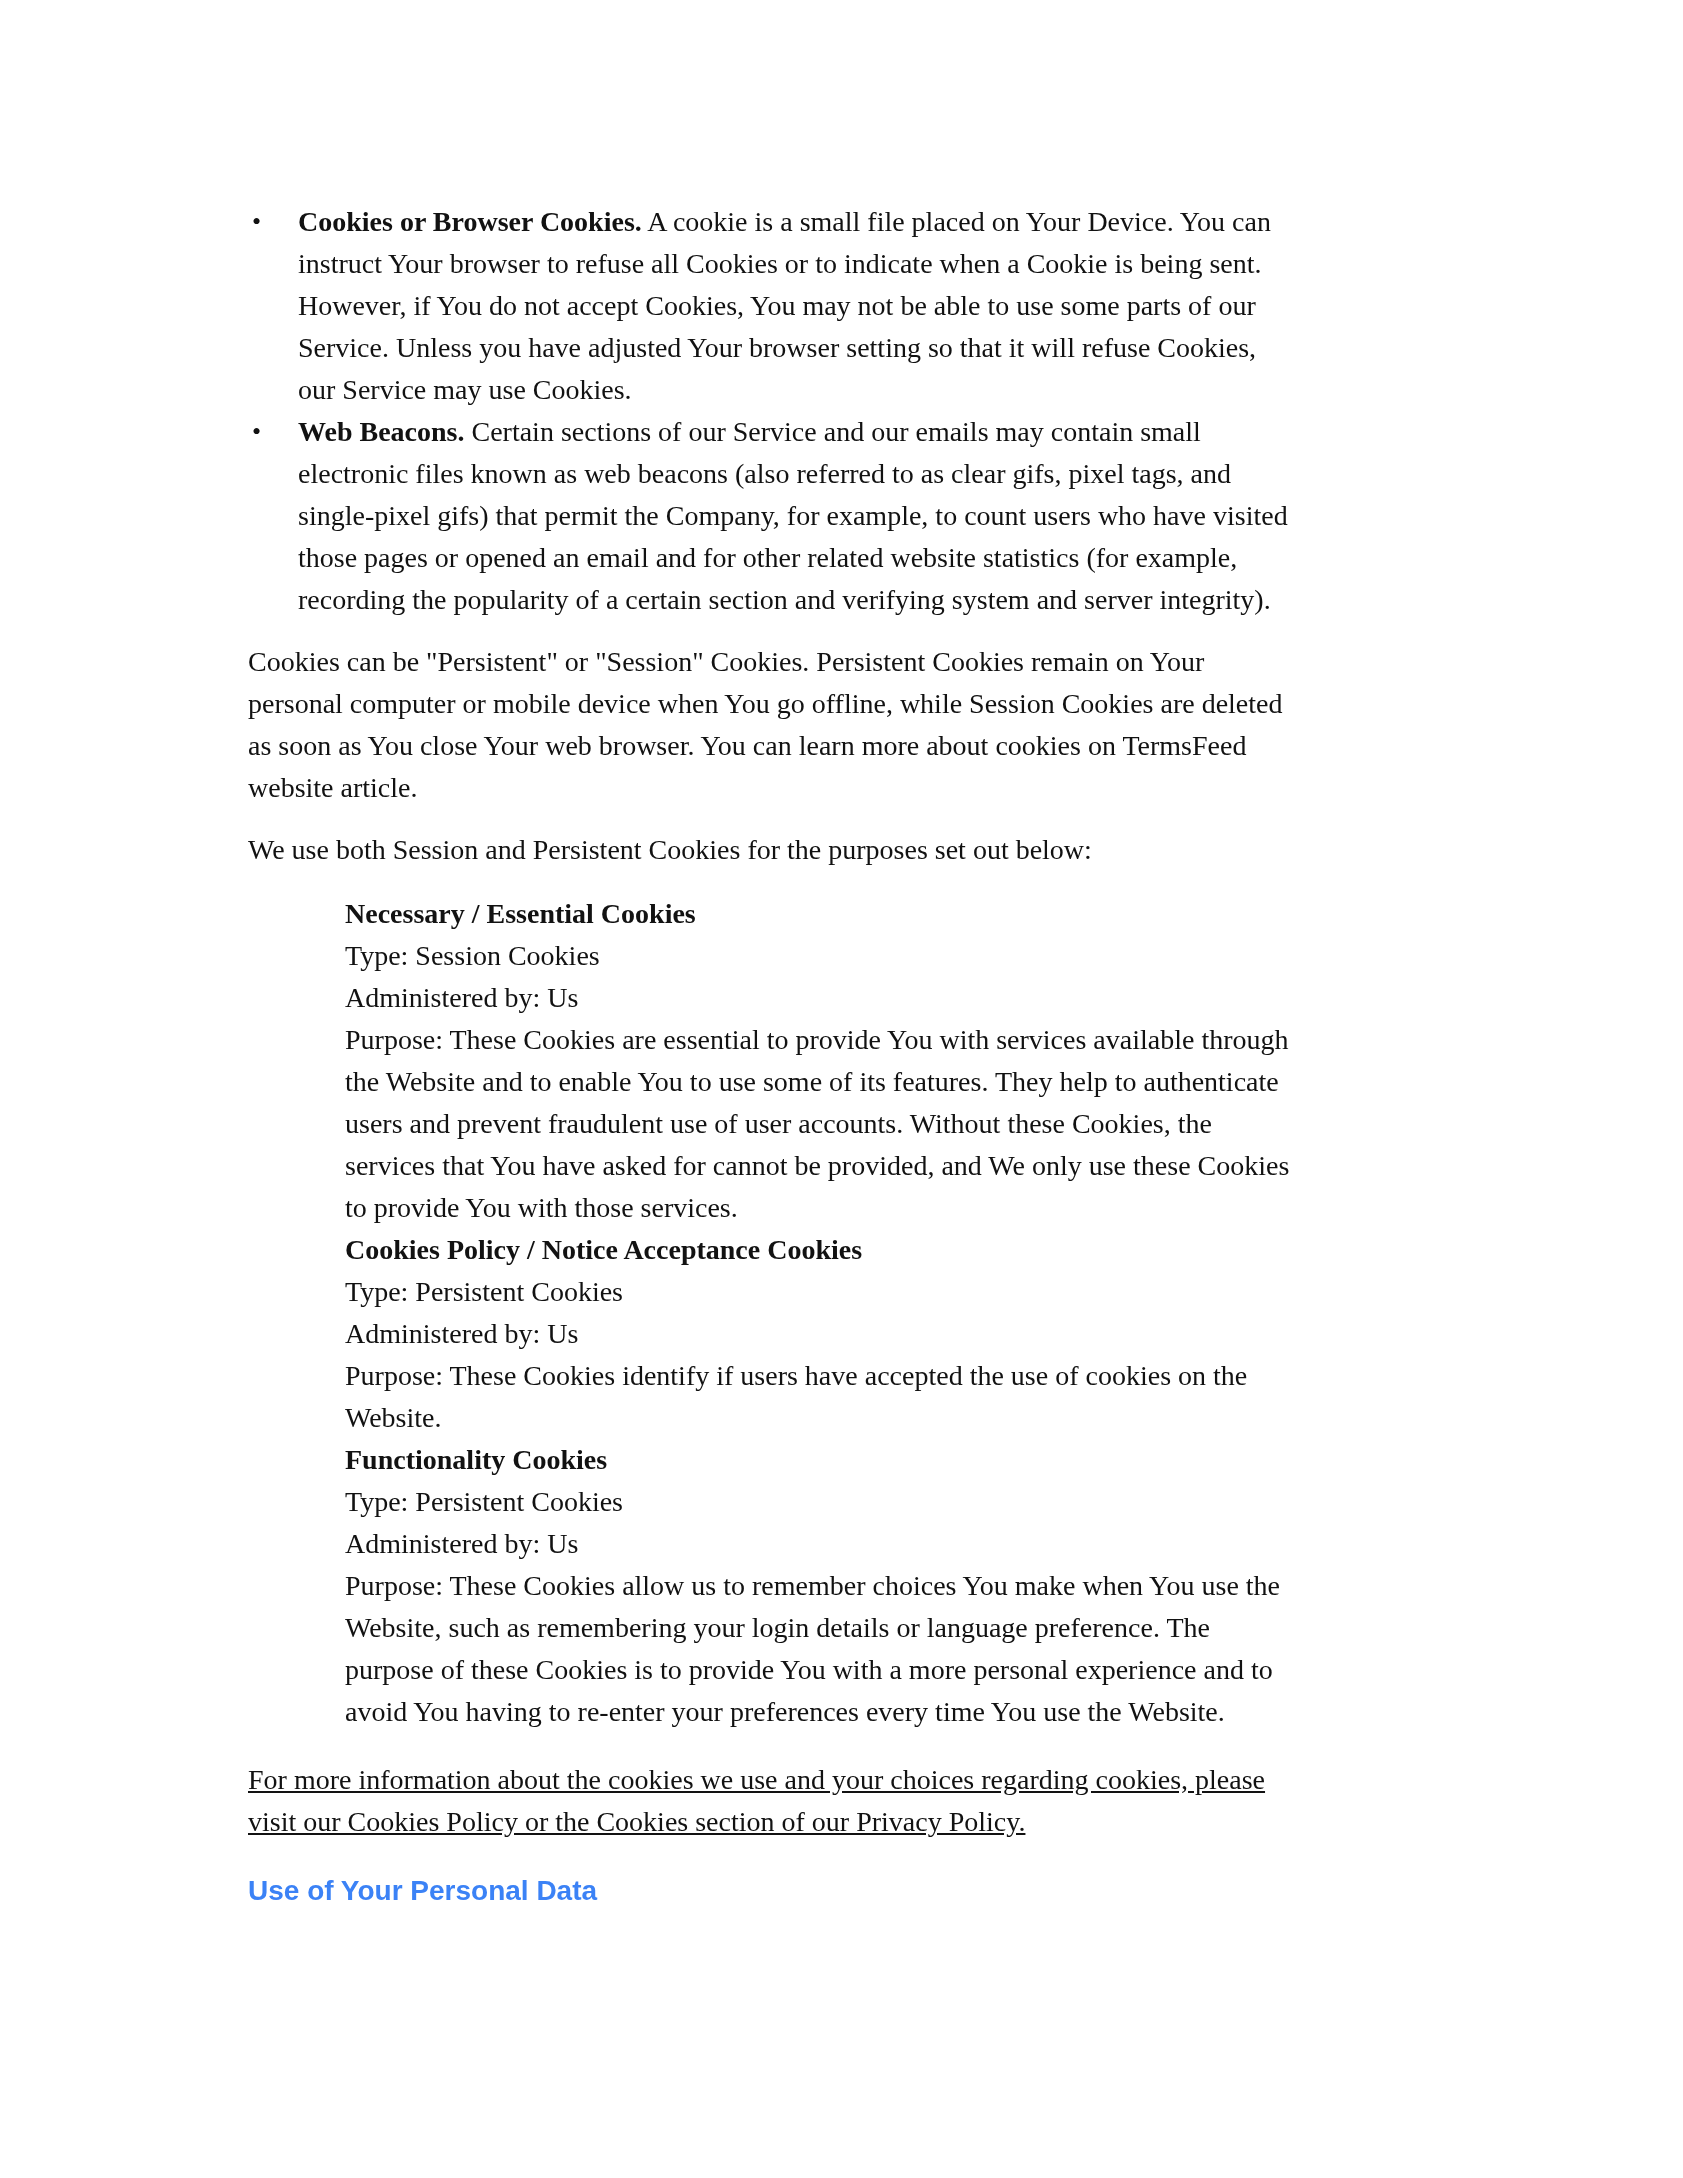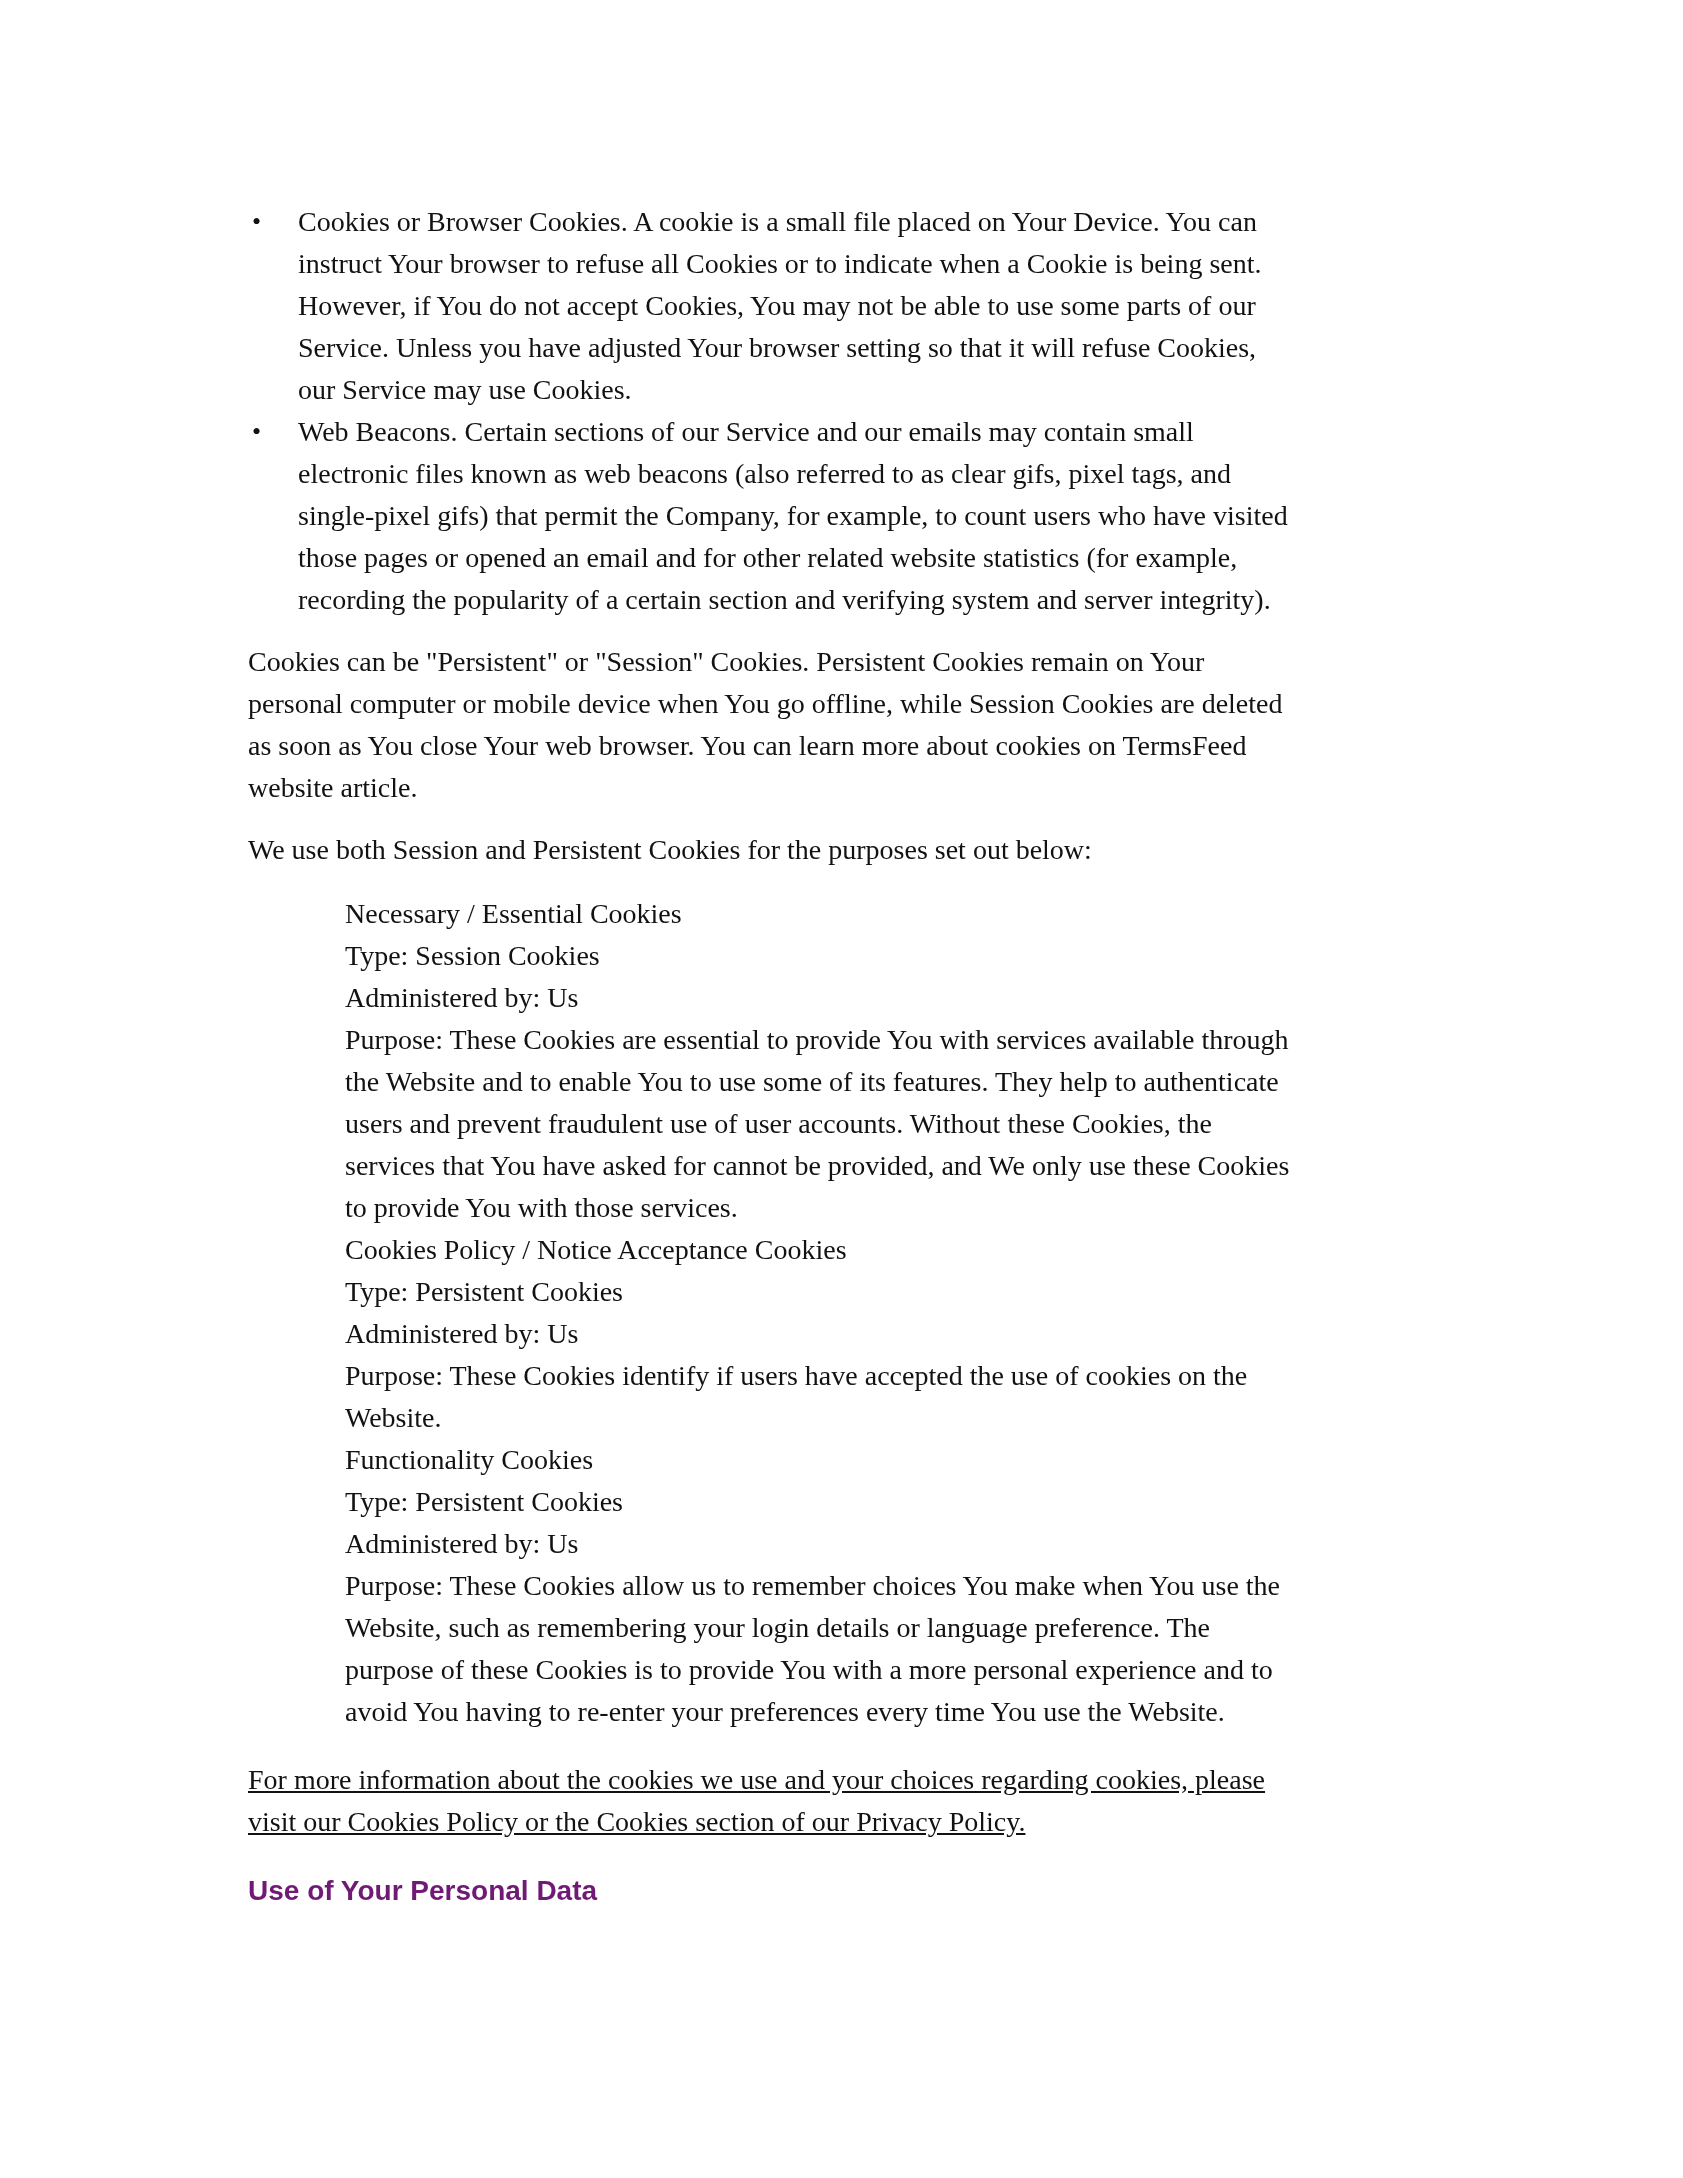--- a/index.html
+++ b/index.html
@@ -42,29 +42,29 @@
   p.para {
     margin: 20px 0 0 0;
   }
   p.tight {
     margin: 0;
   }
   .indent {
     margin: 22px 0 8px 97px;
   }
   .bold {
-    font-weight: normal;
+    font-weight: bold;
   }
   .heading {
     font-family: "Liberation Sans", "DejaVu Sans", sans-serif;
     font-weight: bold;
     font-size: 28px;
     line-height: 44px;
     margin: 26px 0 6px 0;
-    color: #701a75;
+    color: #3b82f6;
   }
 </style>
 </head>
 <body>
 
 <div class="page">
 
   <ul class="bullets">
     <li>
       <span class="marker">•</span>

